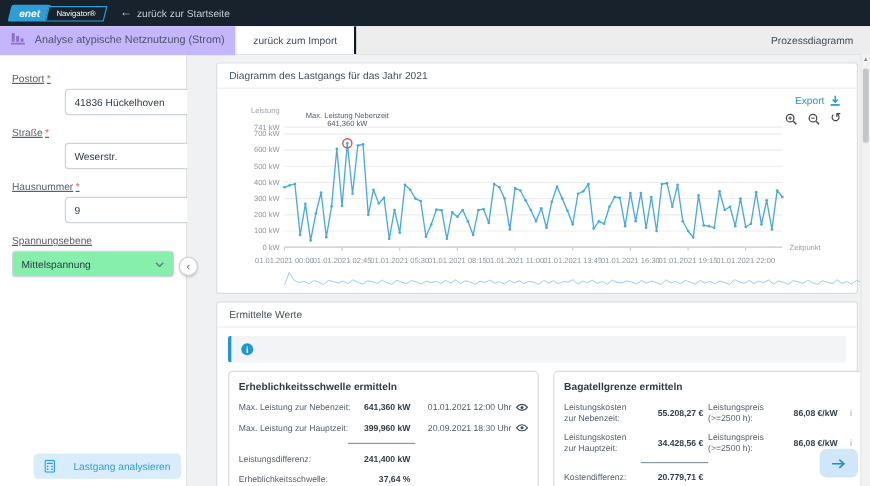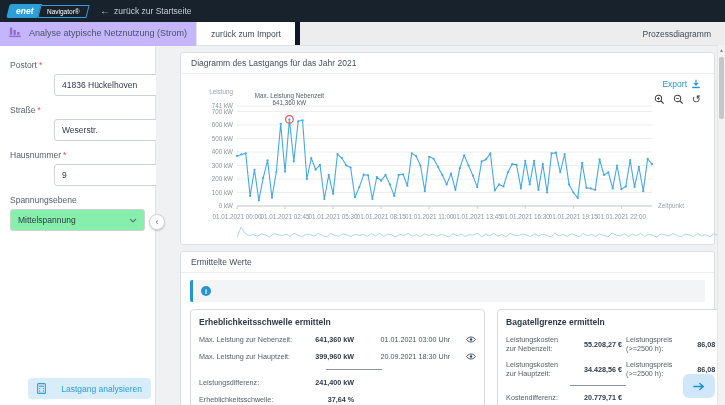--- a/index.html
+++ b/index.html
@@ -16,30 +16,30 @@
             padding:2px 7px;transform:skewX(-14deg);margin-left:-2px;}
   .logo-nav>span{display:inline-block;transform:skewX(14deg);}
   .back-link{display:flex;align-items:center;gap:4px;color:#c6cdd4;font-size:8.5px;cursor:pointer;}
   .back-arrow{font-size:10px;line-height:1;}
 
   
   .titlebar{height:23px;display:flex;align-items:stretch;border-bottom:1px solid #dfe3e6;background:#fff;}
   .title-left{display:flex;align-items:flex-end;gap:7px;padding:16px 9px;background:#c4b5fd;}
   .page-title{font-size:9px;color:#4a5562;white-space:nowrap;}
   .tab{display:flex;align-items:center;padding:0 14px;font-size:8.5px;color:#3e4b59;background:#fff;
-       border-left:1px solid #e3e6e9;border-right:5px solid #0f172a;cursor:pointer;white-space:nowrap;}
+       border-left:1px solid #e3e6e9;border-right:2px solid #0f172a;cursor:pointer;white-space:nowrap;}
   .tabstrip{flex:1;background:#ededee;display:flex;align-items:center;justify-content:flex-end;
             padding-right:14px;font-size:8.5px;color:#3e4b59;}
   .process-link{cursor:pointer;}
 
   
   .content{display:flex;height:360px;}
   .sidebar{width:156px;min-width:156px;background:#fff;border-right:1px solid #e0e3e6;
            padding:5px 10px;box-sizing:border-box;position:relative;}
-  .f-label{font-size:8.5px;color:#55606b;margin:9px 0 4px;}
+  .f-label{font-size:8.5px;color:#55606b;margin:9px 0 4px;text-decoration:underline;}
   .req{color:#e2504c;margin-left:2px;}
   .t-input{width:100%;height:22px;box-sizing:border-box;border:1px solid #ccd3d9;border-radius:3px;
            padding:0 7px;font-size:8.5px;color:#2e3a45;font-family:inherit;background:#fff;margin-left:44px;}
   .select-box{display:flex;align-items:center;justify-content:space-between;height:22px;
               box-sizing:border-box;border:1px solid #ccd3d9;border-radius:3px;padding:0 7px;
               font-size:8.5px;color:#2e3a45;cursor:pointer;background:#86efac;}
   .analyze-btn{position:absolute;right:4px;bottom:7px;display:flex;align-items:center;gap:15px;
                background:#d9ecf9;color:#2aa0dd;border:none;border-radius:4px;padding:5px 9px;
                font-size:8.5px;font-family:inherit;cursor:pointer;}
   .collapse{position:absolute;left:149px;top:214px;width:14px;height:14px;border-radius:50%;
@@ -64,21 +64,21 @@
   
   .info-box{margin:7px 9px;display:flex;gap:7px;align-items:center;background:#f3f4f6;
             border-left:3px solid #2196d3;border-radius:2px;padding:6px 8px;font-size:8px;color:#404c58;}
   .info-ic{width:10px;height:10px;min-width:10px;border-radius:50%;background:#2196d3;color:#fff;
            font-size:7.5px;font-weight:bold;display:flex;align-items:center;justify-content:center;}
   .cards{display:flex;gap:12px;margin:2px 9px 8px;}
   .card{border:1px solid #d7dbdf;border-radius:4px;padding:7px 8px;box-sizing:border-box;background:#fff;}
   .card-l{flex:0 0 250px;}
   .card-r{flex:1;}
   .card-title{font-size:8.5px;font-weight:bold;color:#2e3a46;margin-bottom:8px;}
-  .row-l{display:grid;grid-template-columns:1fr 46px 80px 10px;column-gap:16px;align-items:center;
+  .row-l{display:grid;grid-template-columns:1fr 46px 80px 10px;column-gap:4px;align-items:center;
          font-size:7.2px;color:#55606b;margin:8px 0;}
   .row-l .lbl{white-space:nowrap;}
   .val{font-weight:bold;color:#2e3a46;text-align:right;white-space:nowrap;}
   .date{text-align:right;color:#4a5662;white-space:nowrap;}
   .eye{color:#3c4856;display:flex;justify-content:flex-end;cursor:pointer;}
   .divider-l{border-top:1px solid #8a97a3;width:56px;margin:3px 94px 3px auto;}
   .row-r{display:grid;grid-template-columns:62px 50px 58px 46px 8px;column-gap:4px;align-items:center;
          font-size:7.2px;color:#55606b;margin:7px 0;}
   .divider-r{border-top:1px solid #8a97a3;width:56px;margin:3px 120px 3px auto;}
   .mini-info{color:#9aa5ae;font-size:7.5px;text-align:right;cursor:pointer;}
@@ -349,21 +349,21 @@
         <span class="info-ic">i</span>
       </div>
 
       <div class="cards">
 
         <div class="card card-l">
           <div class="card-title">Erheblichkeitsschwelle ermitteln</div>
           <div class="row-l">
             <span class="lbl">Max. Leistung zur Nebenzeit:</span>
             <span class="val">641,360 kW</span>
-            <span class="date">01.01.2021 03:00 Uhr</span>
+            <span class="date">01.01.2021 12:00 Uhr</span>
             <span class="eye">
               <svg width="10" height="7" viewBox="0 0 24 16">
                   <path d="M12 2C6 2 2.4 6.2 1 8c1.4 1.8 5 6 11 6s9.6-4.2 11-6C21.6 6.2 18 2 12 2Z" fill="none" stroke="currentColor" stroke-width="2.2"></path>
                   <circle cx="12" cy="8" r="3" fill="currentColor"></circle>
                 </svg>
             </span>
           </div>
           <div class="row-l">
             <span class="lbl">Max. Leistung zur Hauptzeit:</span>
             <span class="val">399,960 kW</span>

